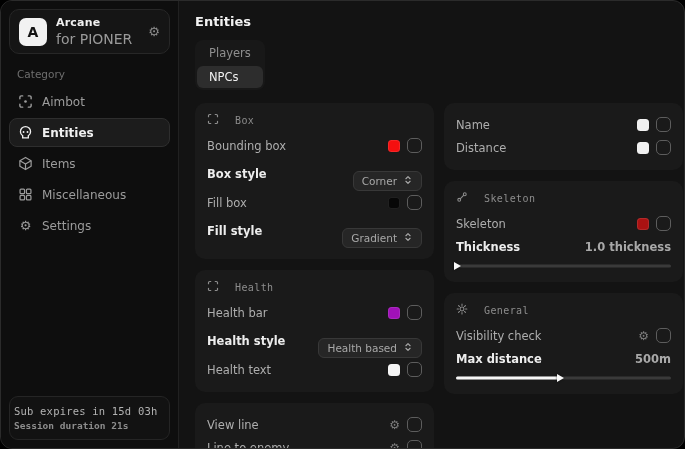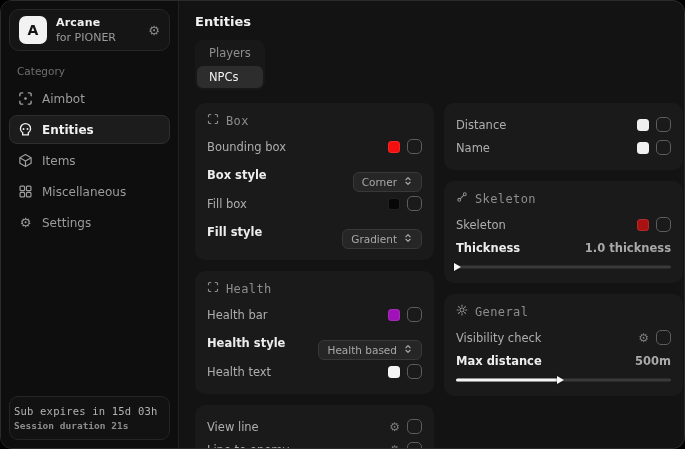--- a/index.html
+++ b/index.html
@@ -11,41 +11,41 @@
   .window{
     position:absolute;inset:0;background:#131313;border:1px solid #2b2b2b;
     border-radius:12px;overflow:hidden;display:flex;box-sizing:border-box;
   }
   
   .sidebar{width:178px;flex-shrink:0;background:#0e0e0e;border-right:1px solid #212121;position:relative;box-sizing:border-box;}
   .brand{margin:8px;padding:6px 9px;background:#151515;border:1px solid #272727;border-radius:10px;display:flex;align-items:center;gap:9px;}
   .brand-logo{width:28px;height:28px;border-radius:7px;background:#f2f2f2;color:#141414;font-weight:700;display:flex;align-items:center;justify-content:center;font-size:14px;flex-shrink:0;}
   .brand-text{display:flex;flex-direction:column;}
   .brand-title{font-size:11px;font-weight:700;color:#f0f0f0;letter-spacing:.2px;}
-  .brand-sub{font-size:11px;color:#9a9a9a;margin-top:2px;}
+  .brand-sub{font-size:14px;color:#9a9a9a;margin-top:2px;}
   .brand-gear{margin-left:auto;color:#8a8a8a;font-size:13px;line-height:1;cursor:pointer;}
   .category{margin:14px 16px 7px;font-size:10.5px;color:#6e6e6e;}
   .nav{padding:0 8px;display:flex;flex-direction:column;gap:2px;}
   .nav-item{display:flex;align-items:center;gap:9px;padding:6px 8px;border-radius:8px;color:#9c9c9c;font-size:12px;border:1px solid transparent;cursor:pointer;}
   .nav-item.active{background:#1c1c1c;border-color:#2e2e2e;color:#f0f0f0;font-weight:600;}
   .nav-icon{width:15px;height:15px;display:flex;align-items:center;justify-content:center;flex-shrink:0;}
   .nav-icon svg{width:15px;height:15px;}
   .side-footer{position:absolute;left:8px;right:8px;bottom:8px;background:#121212;border:1px solid #252525;border-radius:9px;padding:8px 4px;font-family:"DejaVu Sans Mono",monospace;box-sizing:border-box;}
   .footer-line1{font-size:10.5px;color:#b3b3b3;letter-spacing:.2px;}
   .footer-line2{font-size:9.5px;color:#8d8d8d;font-weight:700;margin-top:3px;}
   
   .main{flex:1;padding:13px 16px;box-sizing:border-box;}
   .main-title{font-size:13px;font-weight:700;color:#f2f2f2;}
   .tabs{display:inline-flex;background:#181818;border-radius:8px;padding:2px;gap:2px;margin-top:11px;flex-direction:column;}
   .tab{padding:4px 12px;border-radius:6px;font-size:11.5px;color:#8f8f8f;cursor:pointer;}
   .tab.active{background:#2d2d2d;color:#f0f0f0;}
   .columns{display:flex;gap:10px;margin-top:13px;align-items:flex-start;}
   .col{width:239px;display:flex;flex-direction:column;gap:11px;box-sizing:border-box;}
   .card{background:#1a1a1a;border-radius:10px;padding:10px 12px 11px;box-sizing:border-box;}
-  .card-head{display:flex;align-items:center;gap:7px;color:#8d8d8d;font-family:"DejaVu Sans Mono",monospace;font-size:12px;letter-spacing:.4px;margin-bottom:7px;}
+  .card-head{display:flex;align-items:center;gap:16px;color:#8d8d8d;font-family:"DejaVu Sans Mono",monospace;font-size:10px;letter-spacing:.4px;margin-bottom:7px;}
   .card-head svg{width:12px;height:12px;}
   .row{display:flex;align-items:center;justify-content:space-between;min-height:23px;}
   .row-label{font-size:11.5px;color:#aeaeae;}
   .row-label.strong{color:#ededed;font-weight:700;}
   .controls{display:flex;align-items:center;gap:7px;}
   .swatch{width:12px;height:12px;border-radius:3.5px;box-shadow:inset 0 0 0 1px rgba(255,255,255,.1);cursor:pointer;}
   .checkbox{width:15px;height:15px;border:1.5px solid #5d5d5d;border-radius:5px;box-sizing:border-box;cursor:pointer;background:transparent;}
   .select-btn{display:flex;align-items:center;gap:6px;background:#262626;border:1px solid #383838;border-radius:6px;padding:3px 8px;font-size:10.5px;color:#a8a8a8;cursor:pointer;margin-top:14px;}
   .select-btn svg{width:10px;height:10px;}
   .gear{color:#7d7d7d;font-size:12px;line-height:1;cursor:pointer;}
@@ -225,28 +225,28 @@
             </span>
           </div>
         </div>
 
       </div>
 
       <div class="col">
 
         <div class="card">
           <div class="row">
+            <span class="row-label">Name</span>
+            <span class="controls">
+              <span class="swatch" style="background: rgb(240, 240, 240);"></span>
+              <span class="checkbox"></span>
+            </span>
+          </div>
+          <div class="row">
             <span class="row-label">Distance</span>
-            <span class="controls">
-              <span class="swatch" style="background: rgb(240, 240, 240);"></span>
-              <span class="checkbox"></span>
-            </span>
-          </div>
-          <div class="row">
-            <span class="row-label">Name</span>
             <span class="controls">
               <span class="swatch" style="background: rgb(240, 240, 240);"></span>
               <span class="checkbox"></span>
             </span>
           </div>
         </div>
 
         <div class="card">
           <div class="card-head">
             <span><svg viewBox="0 0 16 16" fill="none" stroke="currentColor" stroke-width="1.4">

